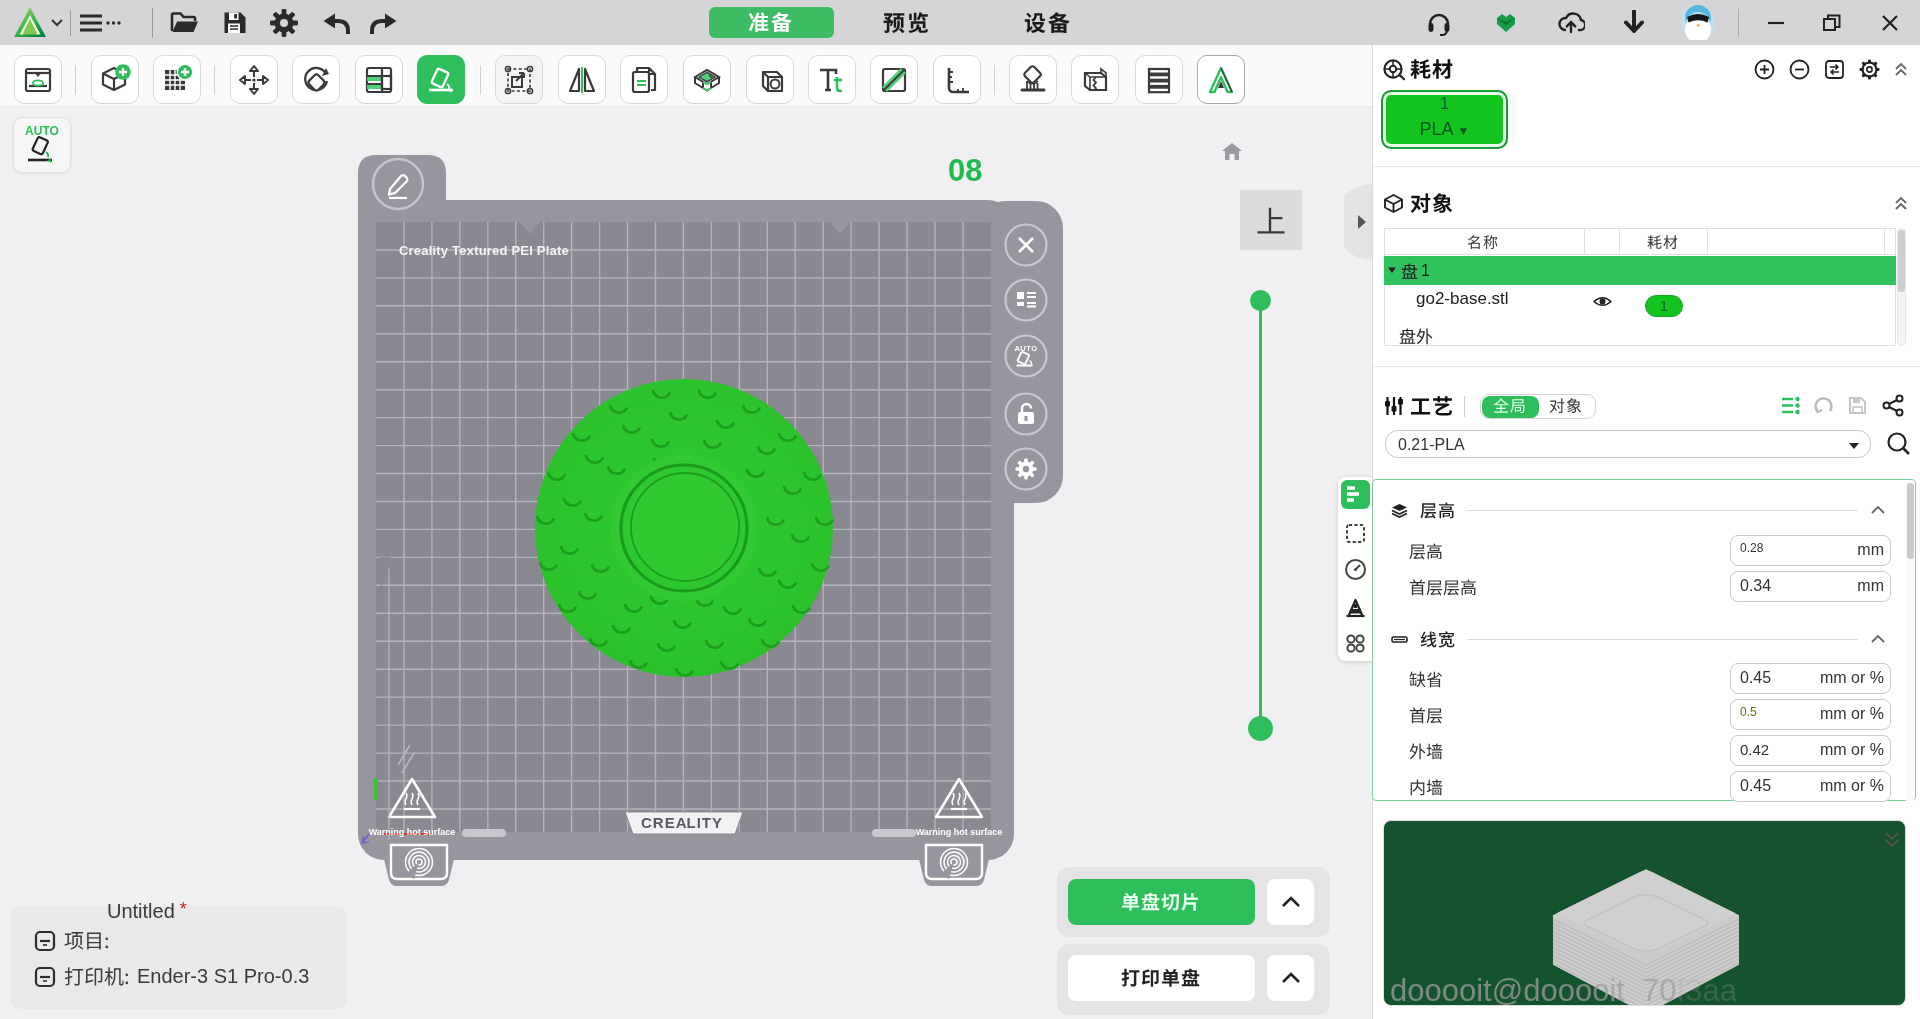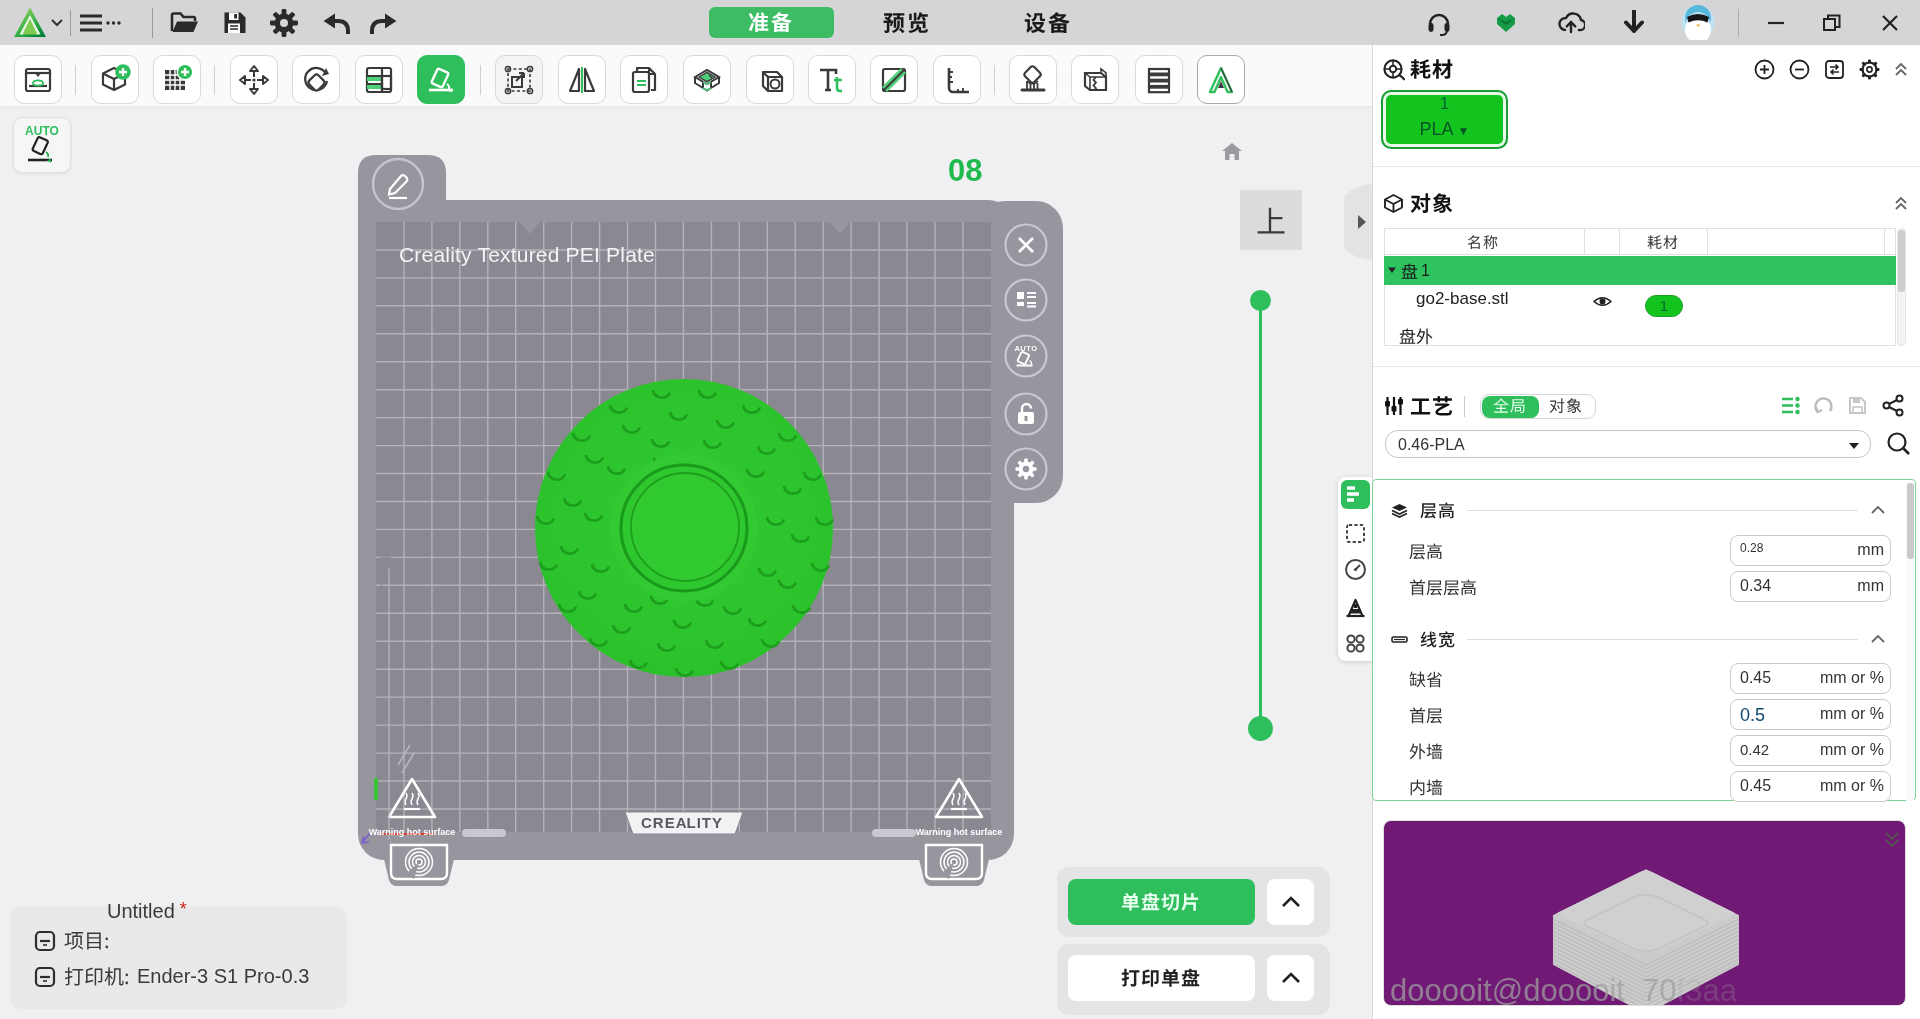--- a/index.html
+++ b/index.html
@@ -386,21 +386,21 @@
     </g>
     <path d="M624 722 L611 734 l8 5 z" fill="#97969e"></path>
     <path d="M59 425 V700" stroke="#b9b8bf" stroke-width="1.2"></path>
     <path d="M50 418 h10 v10 l-5 -4 -5 4 z" fill="none" stroke="#8a8992" stroke-width="1.6"></path>
     <path d="M52 430 q3 4 0 8 q-3 4 0 8" fill="none" stroke="#8a8992" stroke-width="1.3"></path>
     <path d="M68 625 l12 -20 M72 633 l12 -20" stroke="#b9b8bf" stroke-width="1.5"></path>
     <rect x="44" y="638" width="4" height="22" fill="#35c535"></rect>
     <path d="M50 694 h54" stroke="#e03a2f" stroke-width="2"></path>
     <path d="M40 693 l-8 10 M32 703 l2 -7 M32 703 l7 -1" stroke="#7b5fd1" stroke-width="1.6" fill="none"></path>
   </svg>
-<div class="abs" style="left:399px;top:243px;font-size:21px;font-weight:normal;color:#f4f4f6;letter-spacing:0.2px">Creality Textured PEI Plate</div>
+<div class="abs" style="left:399px;top:243px;font-size:13px;font-weight:bold;color:#f4f4f6;letter-spacing:0.2px">Creality Textured PEI Plate</div>
 <div class="abs" style="left:625px;top:814px;width:114px;text-align:center;font-size:15px;font-weight:bold;color:#5a5962;letter-spacing:1px">CRE<span style="letter-spacing:0">A</span>LITY</div>
 <div class="abs" style="left:347px;top:827px;width:130px;text-align:center;font-size:9px;font-weight:bold;color:#fff;white-space:nowrap">Warning hot surface</div>
 <div class="abs" style="left:894px;top:827px;width:130px;text-align:center;font-size:9px;font-weight:bold;color:#fff;white-space:nowrap">Warning hot surface</div>
 <svg class="abs" style="left:370px;top:156px;" width="56" height="56" viewBox="0 0 56 56">
     <circle cx="28" cy="28" r="25" fill="none" stroke="#c6c5cd" stroke-width="2.4"></circle>
     <g stroke="#fff" stroke-width="2.2" fill="none">
       <path d="M20 33 L31 20 a2.8 2.8 0 0 1 4 0 l1.5 1.5 a2.8 2.8 0 0 1 0 4 L25 37 l-6 1.5 z"></path>
       <path d="M19 42 h18"></path>
     </g>
   </svg>
@@ -734,21 +734,21 @@
   </svg>
 <svg class="abs" style="left:1882px;top:394px;" width="23" height="23" viewBox="0 0 23 23">
     <g fill="none" stroke="#222" stroke-width="2">
       <circle cx="17.5" cy="4.5" r="3"></circle>
       <circle cx="4.5" cy="11.5" r="3"></circle>
       <circle cx="17.5" cy="18.5" r="3"></circle>
       <path d="M7 10 L15 6 M7 13 L15 17"></path>
     </g>
   </svg>
 <div class="abs" style="left:1385px;top:430px;width:486px;height:28px;background:#fff;border:1px solid #c6c6c6;border-radius:13px"></div>
-<div class="abs" style="left:1398px;top:436px;font-size:16px;color:#333">0.46-PLA</div>
+<div class="abs" style="left:1398px;top:436px;font-size:16px;color:#333">0.21-PLA</div>
 <svg class="abs" style="left:1848px;top:442px;" width="12" height="8" viewBox="0 0 12 8">
     <path d="M1 1 L6 7 L11 1 Z" fill="#222"></path>
   </svg>
 <svg class="abs" style="left:1886px;top:431px;" width="26" height="26" viewBox="0 0 26 26">
     <circle cx="11" cy="11" r="8.5" fill="none" stroke="#222" stroke-width="2.2"></circle>
     <path d="M17 17 L23 23" stroke="#222" stroke-width="2.6"></path>
   </svg>
 <div class="abs" style="left:1372px;top:479px;width:544px;height:322px;background:#fff;border:1.5px solid #7ed29a;border-radius:4px"></div>
 <div class="abs" style="left:1906px;top:483px;width:8px;height:318px;background:#fafafa"></div>
 <div class="abs" style="left:1907px;top:483px;width:7px;height:76px;background:#c9c9c9;border-radius:3px"></div>
@@ -825,21 +825,21 @@
 <div class="abs" style="left:1724px;top:669px;width:160px;text-align:right;font-size:16px;color:#333">mm or %</div>
 <svg style="position:absolute;left:1407.0px;top:704.1px;overflow:visible" width="40" height="24" fill="#333">
     <g transform="translate(2.0,17.9) scale(0.01700,-0.01700)">
       <path d="M243 312H755V210H243ZM243 373V472H755V373ZM243 150H755V44H243ZM228 815C259 782 294 736 313 702H54V632H456C450 602 442 568 433 539H168V-80H243V-23H755V-80H833V539H512L546 632H949V702H696C725 737 757 779 785 820L702 842C681 800 643 742 611 702H345L389 725C370 758 331 808 294 844Z"></path>
     </g>
     <g transform="translate(19.0,17.9) scale(0.01700,-0.01700)">
       <path d="M304 456V389H873V456ZM209 727H811V607H209ZM133 792V499C133 340 124 117 31 -40C50 -47 83 -66 98 -78C195 86 209 331 209 499V542H886V792ZM288 -64C319 -52 367 -48 803 -19C818 -45 832 -70 842 -89L911 -55C877 6 806 112 751 189L686 162C712 126 740 83 766 41L380 18C433 74 487 145 533 218H943V284H239V218H438C394 142 338 72 320 52C298 27 278 9 261 6C270 -13 283 -49 288 -64Z"></path>
     </g>
   </svg>
 <div class="abs" style="left:1730px;top:699px;width:161px;height:31px;background:#fff;border:1px solid #c9c9c9;border-radius:8px"></div>
-<div class="abs" style="left:1740px;top:705px;font-size:18px;color:#0c4a6e">0.5</div>
+<div class="abs" style="left:1740px;top:705px;font-size:12px;color:#4d7c0f">0.5</div>
 <div class="abs" style="left:1724px;top:705px;width:160px;text-align:right;font-size:16px;color:#333">mm or %</div>
 <svg style="position:absolute;left:1407.0px;top:740.1px;overflow:visible" width="40" height="24" fill="#333">
     <g transform="translate(2.0,17.9) scale(0.01700,-0.01700)">
       <path d="M231 841C195 665 131 500 39 396C57 385 89 361 103 348C159 418 207 511 245 616H436C419 510 393 418 358 339C315 375 256 418 208 448L163 398C217 362 282 312 325 272C253 141 156 50 38 -10C58 -23 88 -53 101 -72C315 45 472 279 525 674L473 690L458 687H269C283 732 295 779 306 827ZM611 840V-79H689V467C769 400 859 315 904 258L966 311C912 374 802 470 716 537L689 516V840Z"></path>
     </g>
     <g transform="translate(19.0,17.9) scale(0.01700,-0.01700)">
       <path d="M558 205H719V129H558ZM503 247V87H775V247ZM403 644C440 604 481 548 499 512L554 545C536 582 493 635 455 673ZM822 671C798 631 755 576 723 541L776 513C809 547 849 595 882 643ZM605 841V754H363V690H605V505H326V440H958V505H676V690H916V754H676V841ZM375 367V-79H442V-35H834V-76H904V367ZM442 25V307H834V25ZM35 163 64 91C143 126 243 171 338 216L323 280L223 238V530H321V599H223V828H154V599H46V530H154V209C109 191 68 175 35 163Z"></path>
     </g>
   </svg>
 <div class="abs" style="left:1730px;top:735px;width:161px;height:31px;background:#fff;border:1px solid #c9c9c9;border-radius:8px"></div>
@@ -849,21 +849,21 @@
     <g transform="translate(2.0,17.9) scale(0.01700,-0.01700)">
       <path d="M99 669V-82H173V595H462C457 463 420 298 199 179C217 166 242 138 253 122C388 201 460 296 498 392C590 307 691 203 742 135L804 184C742 259 620 376 521 464C531 509 536 553 538 595H829V20C829 2 824 -4 804 -5C784 -5 716 -6 645 -3C656 -24 668 -58 671 -79C761 -79 823 -79 858 -67C892 -54 903 -30 903 19V669H539V840H463V669Z"></path>
     </g>
     <g transform="translate(19.0,17.9) scale(0.01700,-0.01700)">
       <path d="M558 205H719V129H558ZM503 247V87H775V247ZM403 644C440 604 481 548 499 512L554 545C536 582 493 635 455 673ZM822 671C798 631 755 576 723 541L776 513C809 547 849 595 882 643ZM605 841V754H363V690H605V505H326V440H958V505H676V690H916V754H676V841ZM375 367V-79H442V-35H834V-76H904V367ZM442 25V307H834V25ZM35 163 64 91C143 126 243 171 338 216L323 280L223 238V530H321V599H223V828H154V599H46V530H154V209C109 191 68 175 35 163Z"></path>
     </g>
   </svg>
 <div class="abs" style="left:1730px;top:771px;width:161px;height:31px;background:#fff;border:1px solid #c9c9c9;border-radius:8px"></div>
 <div class="abs" style="left:1740px;top:777px;font-size:16px;color:#333">0.45</div>
 <div class="abs" style="left:1724px;top:777px;width:160px;text-align:right;font-size:16px;color:#333">mm or %</div>
-<div class="abs" style="left:1383px;top:820px;width:523px;height:186px;background:#701a75;border:1px solid #e0e0e0;border-radius:8px;overflow:hidden">
+<div class="abs" style="left:1383px;top:820px;width:523px;height:186px;background:#14532d;border:1px solid #e0e0e0;border-radius:8px;overflow:hidden">
     <svg style="position:absolute;left:159px;top:48px" width="206" height="160" viewBox="0 0 206 160">
       <defs>
         <clipPath id="objclip">
           <path d="M10 46 L103 0 L196 46 V96 L103 145 L10 96 Z"></path>
         </clipPath>
       </defs>
       <g clip-path="url(#objclip)">
         <path d="M10 46 L103 0 L196 46 V96 L103 145 L10 96 Z" fill="#cbcbcb"></path>
         <path d="M10 50 L103 96 L196 50" fill="none" stroke="#bbb" stroke-width="1.3"></path>
         <path d="M10 54 L103 100 L196 54" fill="none" stroke="#bbb" stroke-width="1.3"></path>

